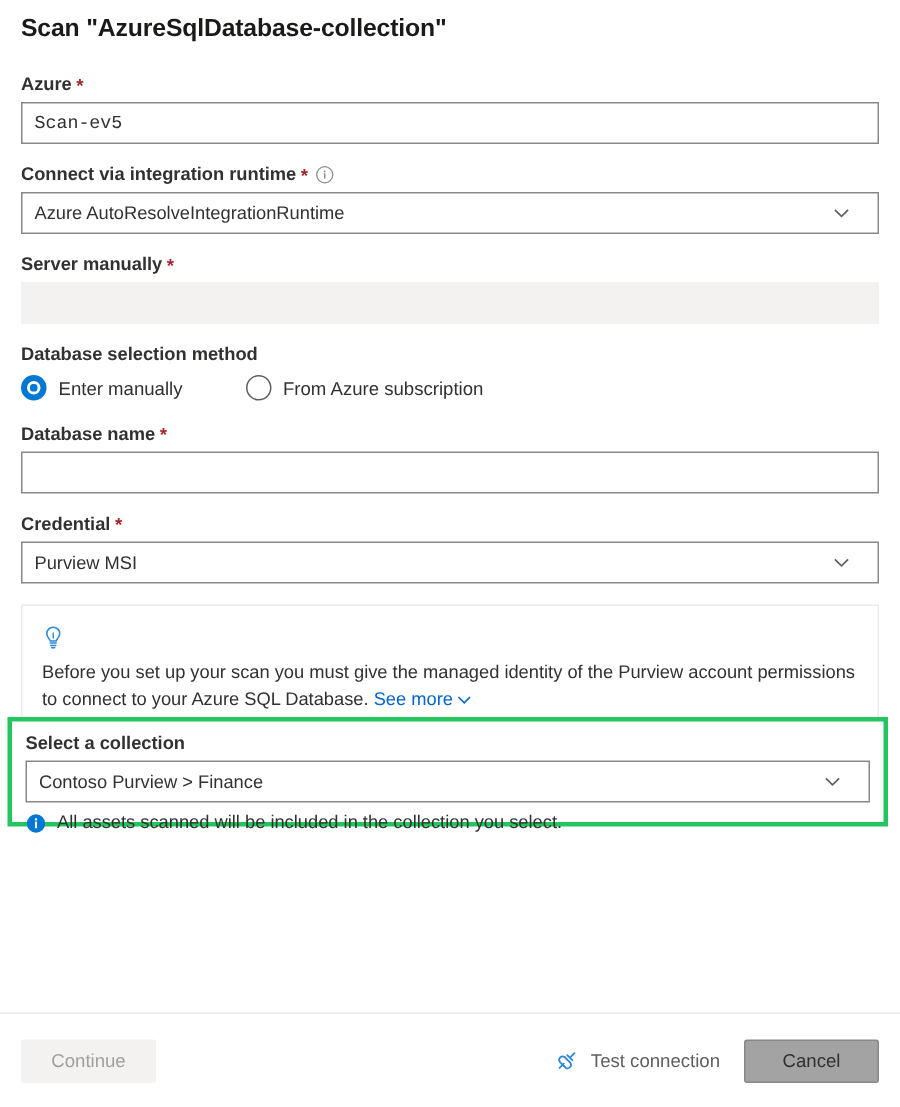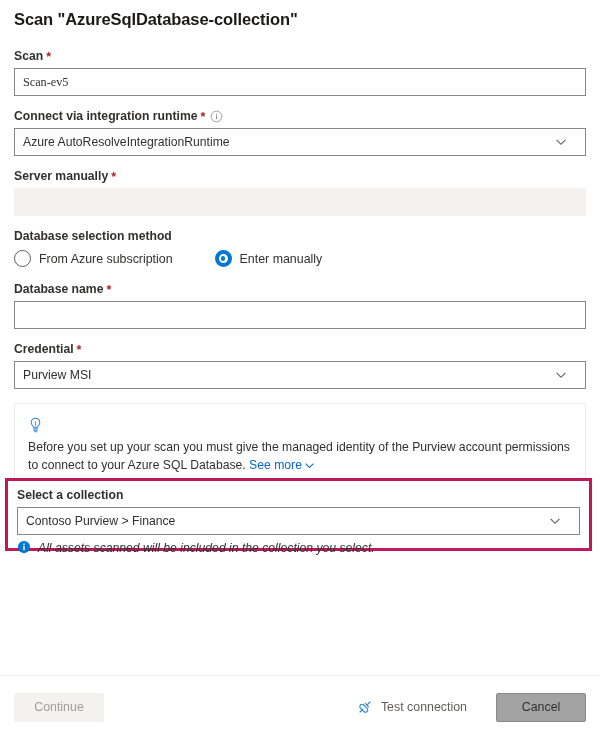--- a/index.html
+++ b/index.html
@@ -57,21 +57,21 @@
     align-items: center;
     margin-left: 2px;
   }
 
   
   .textbox {
     width: 100%;
     height: 28px;
     border: 1px solid #8a8886;
     background: #ffffff;
-    font-family: Liberation Serif, serif;
+    font-family: Liberation Mono, monospace;
     font-size: 12.2px;
     color: #323130;
     padding: 0 8px;
     outline: none;
     border-radius: 0;
     display: flex;
     align-items: center;
   }
   .textbox.disabled {
     background: #f3f2f1;
@@ -172,29 +172,28 @@
     color: #0066cc;
   }
 
   
   .highlight {
     position: absolute;
     left: 5px;
     top: 478px;
     width: 587px;
     height: 73px;
-    border: 3px solid #be185d;
+    border: 3px solid #22c55e;
     background: #ffffff;
     padding: 6px 9px 4px 9px;
   }
   .note-row {
     display: flex;
-    align-items: flex-start;
+    align-items: flex-end;
     margin-top: 5px;
-    font-style: italic;
   }
   .note-icon { flex: 0 0 auto; margin-right: 7px; display: inline-flex; }
   .note-text {
     font-size: 12.2px;
     color: #323130;
     line-height: 16px;
   }
 
   
   .footer {
@@ -227,41 +226,41 @@
   }
   .btn.secondary {
     background: #a3a3a3;
     border: 1px solid #8a8886;
     color: #323130;
   }
   .footer-spacer { flex: 1 1 auto; }
   .testconn {
     display: inline-flex;
     align-items: center;
-    margin-right: 29px;
+    margin-right: 16px;
     cursor: pointer;
   }
   .plug-icon { margin-right: 8px; display: inline-flex; }
   .testconn-label {
     font-size: 12.4px;
     color: #605e5c;
   }
 </style>
 </head>
 <body>
 
 <div class="page">
 
   <div class="content">
 
     <h1 class="title">Scan "AzureSqlDatabase-collection"</h1>
 
     <div class="field">
       <div class="label">
-        <span>Scan</span>
+        <span>Azure</span>
         <span class="req">*</span>
       </div>
       <div class="textbox">
         <span>Scan-ev5</span>
       </div>
     </div>
 
     <div class="field">
       <div class="label">
         <span>Connect via integration runtime</span>
@@ -292,27 +291,27 @@
       <div class="textbox disabled">
         <span></span>
       </div>
     </div>
 
     <div class="field">
       <div class="label">
         <span>Database selection method</span>
       </div>
       <div class="radio-row">
+        <div class="radio-item checked">
+          <span class="radio-mark"></span>
+          <span class="radio-label">Enter manually</span>
+        </div>
         <div class="radio-item">
           <span class="radio-mark"></span>
           <span class="radio-label">From Azure subscription</span>
-        </div>
-        <div class="radio-item checked">
-          <span class="radio-mark"></span>
-          <span class="radio-label">Enter manually</span>
         </div>
       </div>
     </div>
 
     <div class="field" style="margin-top:14px">
       <div class="label">
         <span>Database name</span>
         <span class="req">*</span>
       </div>
       <div class="textbox">

